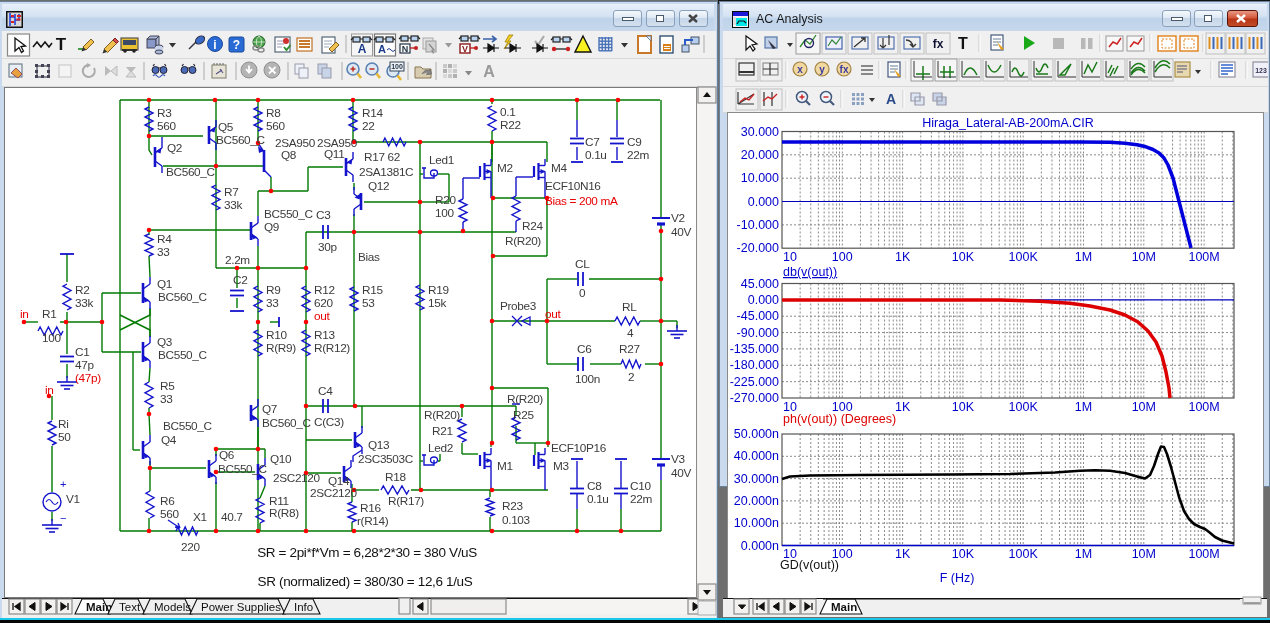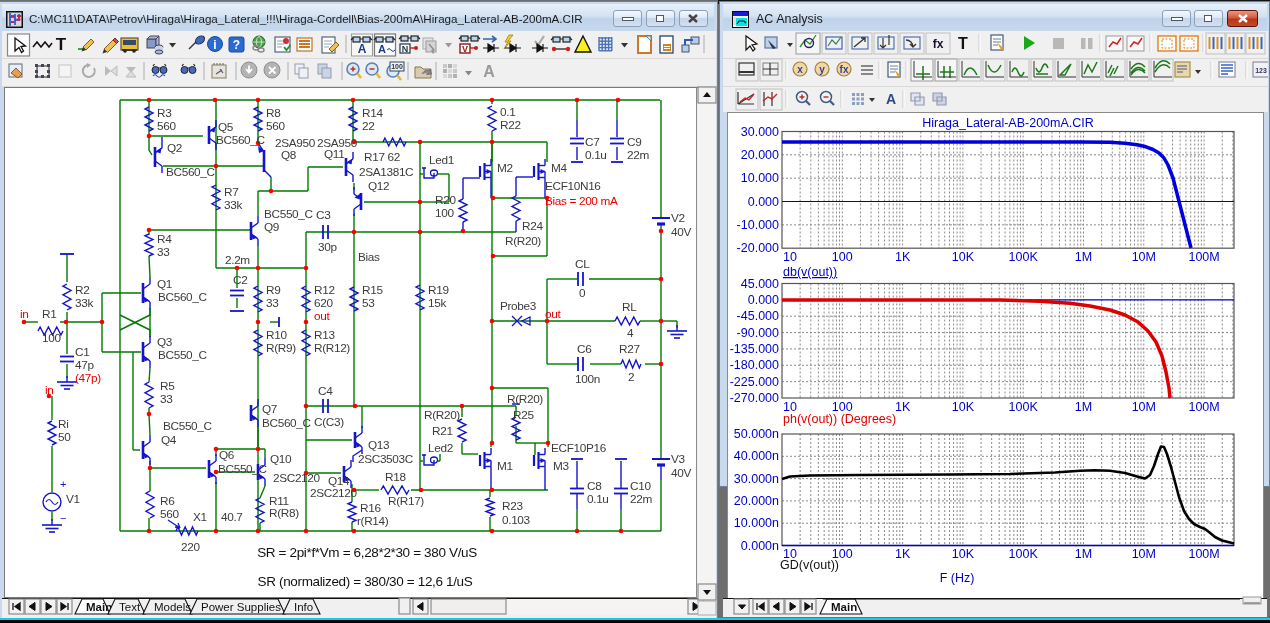--- a/index.html
+++ b/index.html
@@ -25,21 +25,20 @@
   <div class="titlebar">
     <svg style="position:absolute;left:4px;top:7px" width="17" height="17" viewBox="0 0 17 17">
       <rect x="0" y="0" width="17" height="17" fill="#111"></rect>
       <rect x="1.5" y="1.5" width="14" height="14" fill="#d8d8d8"></rect>
       <path d="M4 2 v13 M4 6 h5 M9 3 v11 M9 9 h5 M13 3 v6" stroke="#2244dd" stroke-width="1.6" fill="none"></path>
       <rect x="5" y="4" width="3" height="2" fill="#dd2222"></rect>
           <rect x="11" y="4" width="4" height="2" fill="#dd2222"></rect>
       <rect x="10.5" y="7.5" width="4" height="2" fill="#dd2222"></rect>
           <rect x="5" y="10" width="3" height="2" fill="#dd2222"></rect>
     </svg>
-    <span class="tbtext" style="left:27px;">C:\MC11\DATA\Petrov\Hiraga\Hiraga_Lateral_!!!\Hiraga-Cordell\Bias-200mA\Hiraga_Lateral-AB-200mA.CIR</span>
     <div class="capbtn" style="right:72px;top:6px;">
           <i></i>
         </div>
     <div class="capbtn" style="right:39px;top:6px;">
           <i style="left:9px;top:4px;width:8px;height:7px;background:#fff;"></i>
         </div>
     <div class="capbtn" style="right:6px;top:6px;">
       <svg width="27" height="15">
             <path d="M9 4 L17 11 M17 4 L9 11" stroke="#444" stroke-width="2.4"></path>
           </svg>
@@ -48,21 +47,21 @@
   <div class="toolbar" id="ltb1" style="left:3px;top:29px;width:714px;height:28px;"></div>
   <div class="toolbar" id="ltb2" style="left:3px;top:57px;width:714px;height:28px;"></div>
 
   <div style="position:absolute;left:5px;top:85px;width:712px;height:511px;background:#fff;border:1px solid #7a7a7a;"></div>
 
   <div style="position:absolute;left:697px;top:86px;width:19px;height:514px;background:#f3f2f1;border-left:1px solid #8a8a8a;"></div>
 
   <div class="tabstrip" style="left:3px;top:596px;width:714px;height:20px;"></div>
 </div>
 
-<div class="win" id="rwin" style="left:719px;top:1px;width:551px;height:486px;text-align:right;">
+<div class="win" id="rwin" style="left:719px;top:1px;width:551px;height:486px;">
   <div class="titlebar" style="right:2px;">
     <svg style="position:absolute;left:9px;top:7px" width="17" height="17" viewBox="0 0 17 17">
       <rect x="0" y="0" width="17" height="17" fill="#0a0a0a"></rect>
       <rect x="1" y="1" width="15" height="4" fill="#1a1ad8"></rect>
       <rect x="1" y="5" width="15" height="11" fill="#f4f4f4"></rect>
       <rect x="4" y="7" width="11" height="8" fill="#00e8e8"></rect>
       <path d="M5 13 l2 -3 h5 l2 2" stroke="#111" fill="none" stroke-width="1.2"></path>
       <path d="M2 6.5 v8 M3.2 6.5 v8" stroke="#999" stroke-width="0.7" stroke-dasharray="1,1"></path>
     </svg>
     <span class="tbtext" style="left:33px;font-size:12.5px;">AC Analysis</span>

